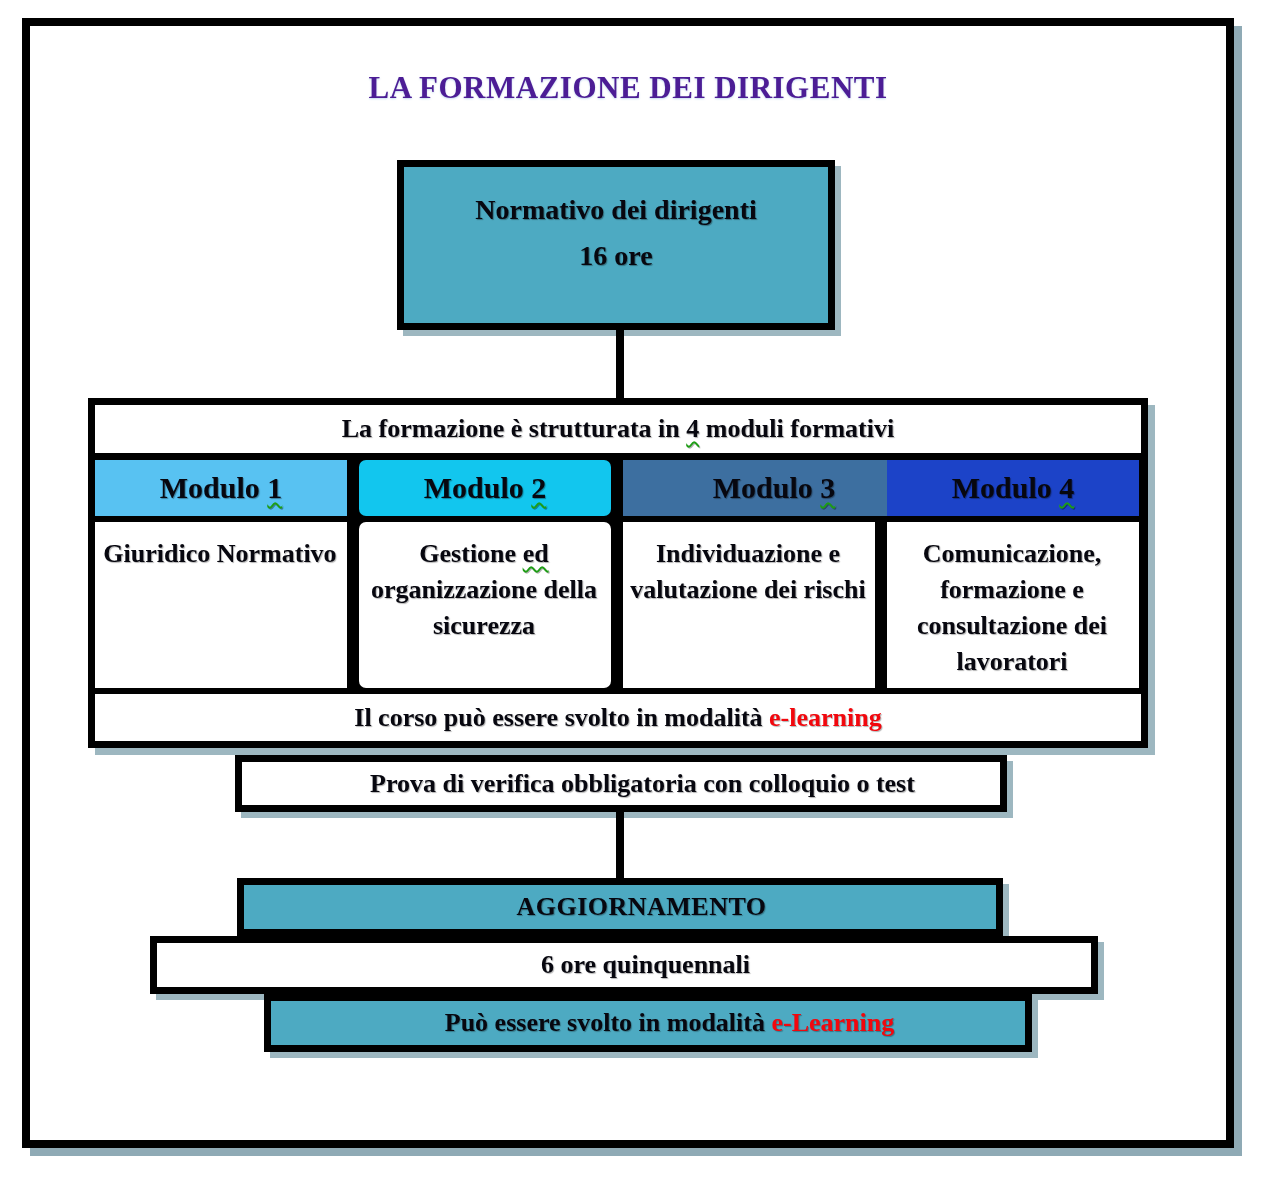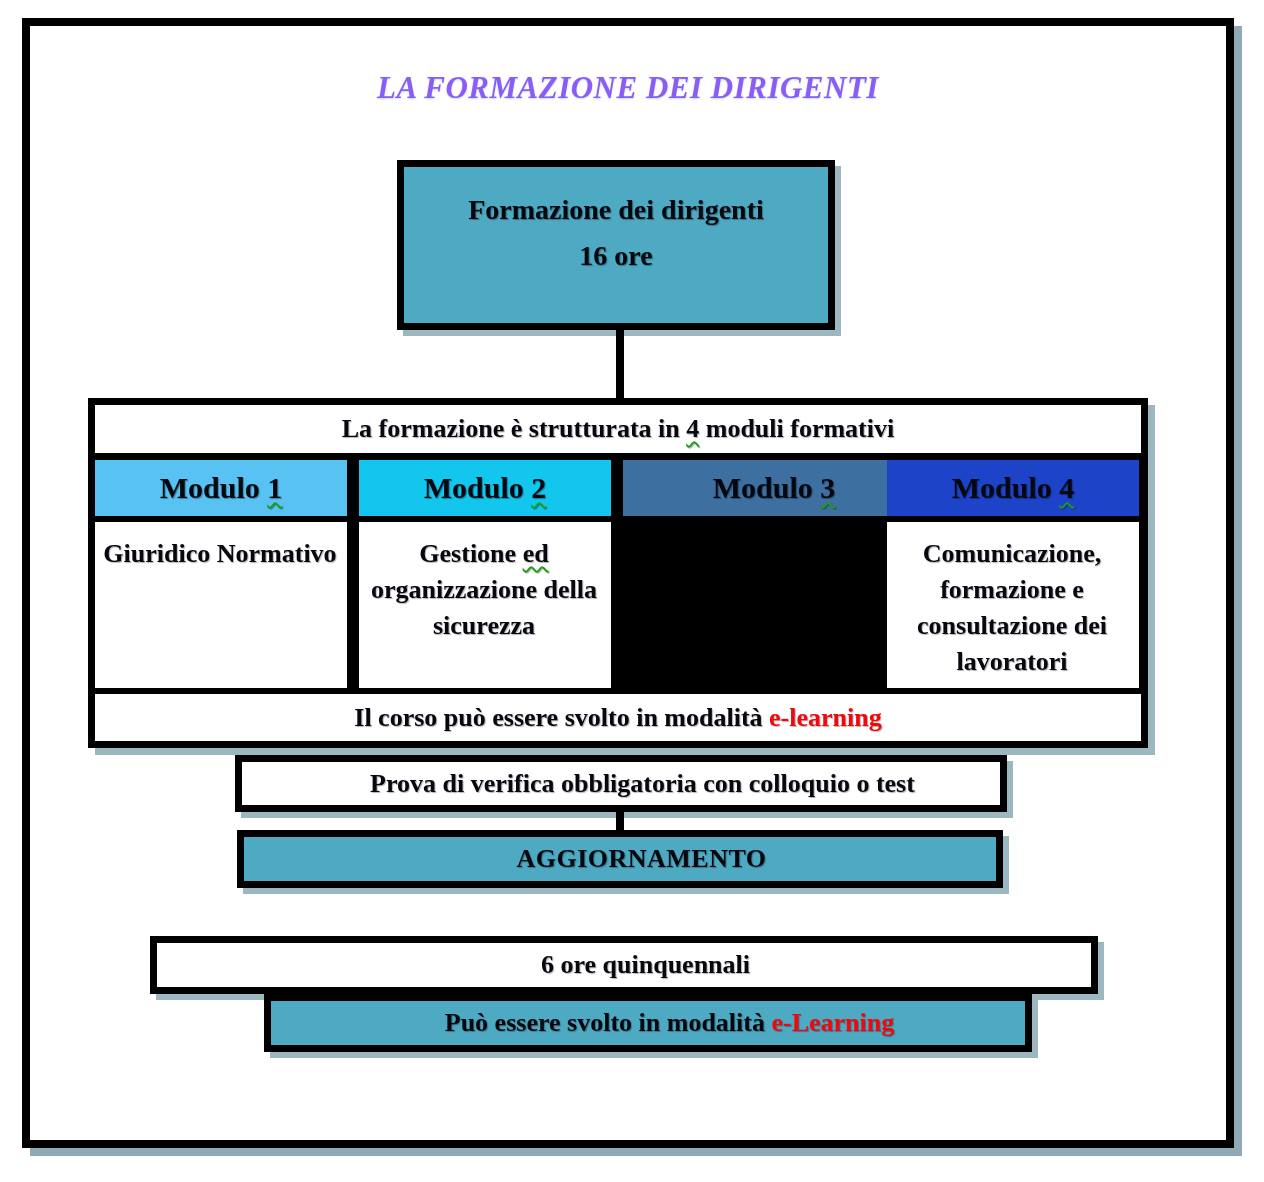--- a/index.html
+++ b/index.html
@@ -81,21 +81,21 @@
     width: 252px; height: 166px;
     background: #fff;
     box-sizing: border-box;
     padding: 14px 8px 0 6px;
     text-align: center;
     font-size: 26px;
     line-height: 36px;
     text-shadow: 1px 1px 1px rgba(0,0,0,0.3);
   }
   .col0 { left: 7px; }
-  .col1 { left: 271px; }
+  .col1 { left: 271px; border-radius: 7px; }
   .col2 { left: 535px; }
   .col3 { left: 799px; }
   .elearn-bar {
     position: absolute;
     left: 7px; top: 296px;
     width: 1046px; height: 47px;
     background: #fff;
     text-align: center;
     line-height: 47px;
     font-size: 26px;
@@ -106,56 +106,57 @@
     box-sizing: border-box;
     border: 7px solid #000;
     background: #fff;
     text-align: center;
     font-size: 26px;
     box-shadow: 6px 6px 0 #9db7c0;
     text-shadow: 1px 1px 1px rgba(0,0,0,0.3);
     padding-left: 43px;
   }
   #prova-box { left: 205px; top: 729px; width: 772px; height: 57px; line-height: 43px; }
-  #aggiornamento-box { left: 207px; top: 804px; width: 766px; height: 58px; line-height: 44px; letter-spacing: 0.5px; }
+  #aggiornamento-box { left: 207px; top: 852px; width: 766px; height: 58px; line-height: 44px; letter-spacing: 0.5px; }
   #ore-box { left: 120px; top: 910px; width: 948px; height: 58px; line-height: 44px; }
   #elearn2-box { left: 210px; top: 968px; width: 768px; height: 58px; line-height: 44px; }
   .wavy {
     text-decoration: underline;
     text-decoration-style: wavy;
     text-decoration-color: #1d9e14;
     text-decoration-thickness: 2px;
     text-underline-offset: 4px;
   }
 </style>
 </head>
 <body>
 
 <div id="frame">
 
-  <div class="title" style="color: #8b5cf6; font-style: italic;">LA FORMAZIONE DEI DIRIGENTI</div>
+  <div class="title" style="color: #4c1d95;">LA FORMAZIONE DEI DIRIGENTI</div>
 
   <div class="main-box" style="background-color: rgb(77, 170, 194);">
-    <div>Formazione dei dirigenti</div>
+    <div>Normativo dei dirigenti</div>
     <div>16 ore</div>
   </div>
 
   <div class="connector" id="connector-top"></div>
 
   <div class="modules-container">
 
     <div class="structure-bar"><span>La formazione è strutturata in </span><span class="wavy">4</span><span> moduli formativi</span></div>
 
     <div class="mh col0" style="background-color: rgb(88, 194, 242);"><span>Modulo </span><span class="wavy">1</span></div>
     <div class="mh col1" style="background-color: rgb(18, 198, 238);"><span>Modulo </span><span class="wavy">2</span></div>
     <div class="mh col2" style="background-color: rgb(61, 111, 160); padding-left: 25px;"><span>Modulo </span><span class="wavy">3</span></div>
     <div class="mh col3" style="background-color: rgb(28, 67, 200);"><span>Modulo </span><span class="wavy">4</span></div>
 
     <div class="mc col0">Giuridico Normativo</div>
     <div class="mc col1"><span>Gestione </span><span class="wavy">ed</span><span> organizzazione della sicurezza</span></div>
+    <div class="mc col2">Individuazione e valutazione dei rischi</div>
     <div class="mc col3">Comunicazione, formazione e consultazione dei lavoratori</div>
 
     <div class="elearn-bar"><span>Il corso può essere svolto in modalità </span><span style="color: rgb(242, 7, 13);">e-learning</span></div>
 
   </div>
 
   <div class="bar-box" id="prova-box">Prova di verifica obbligatoria con colloquio o test</div>
 
   <div class="connector" id="connector-bottom"></div>
 

